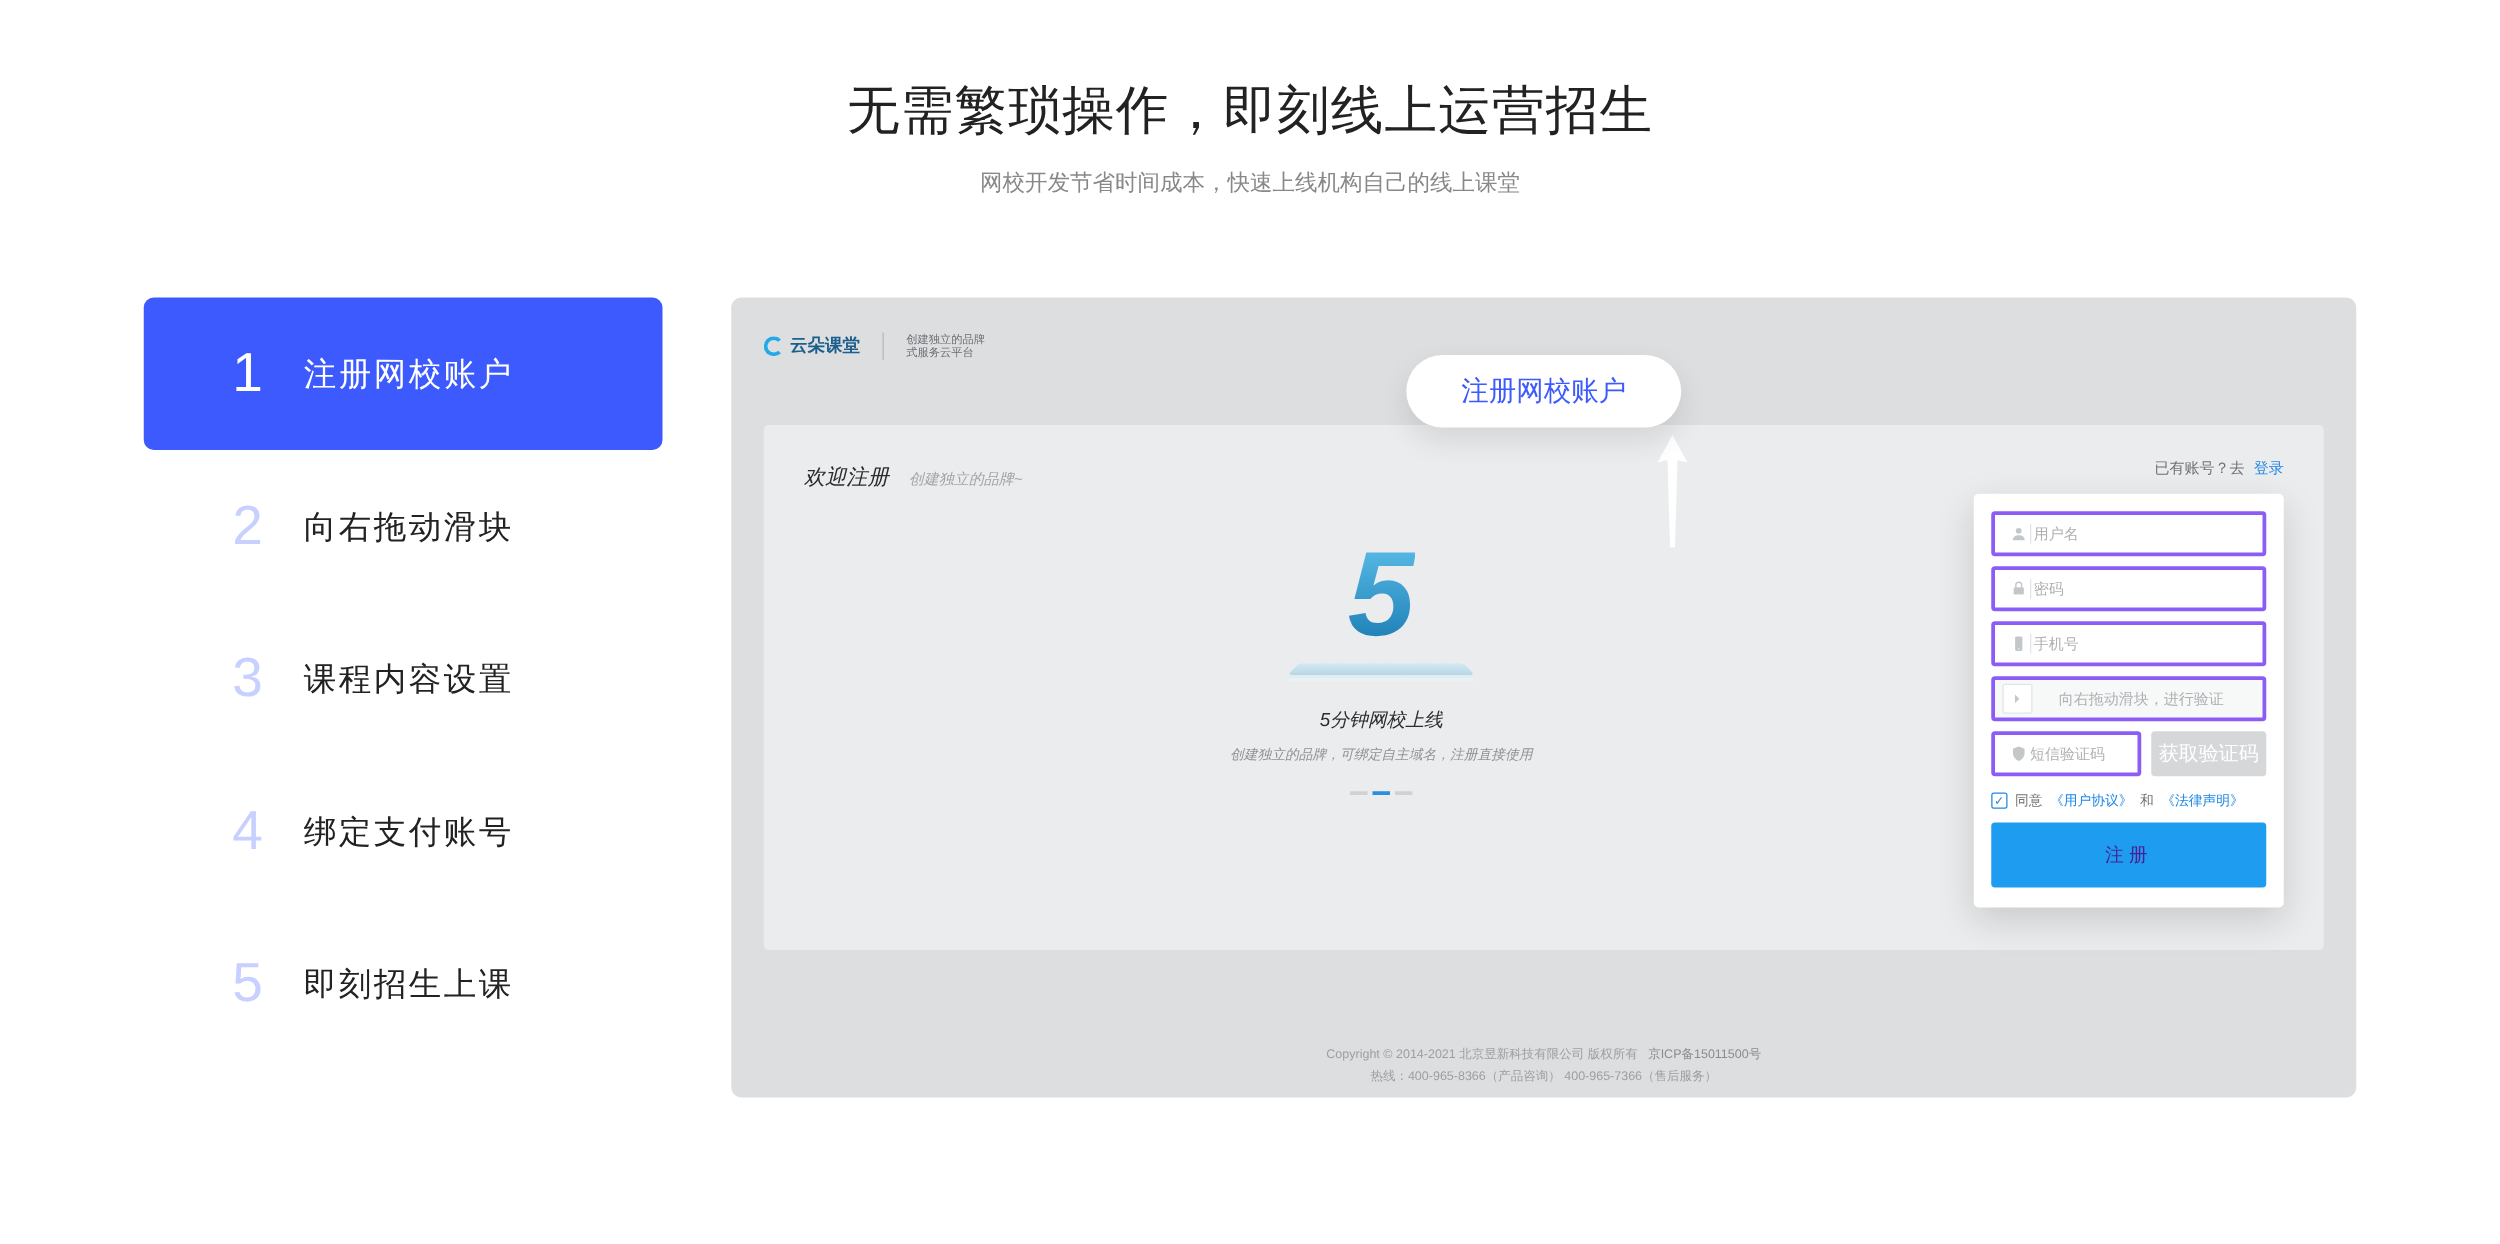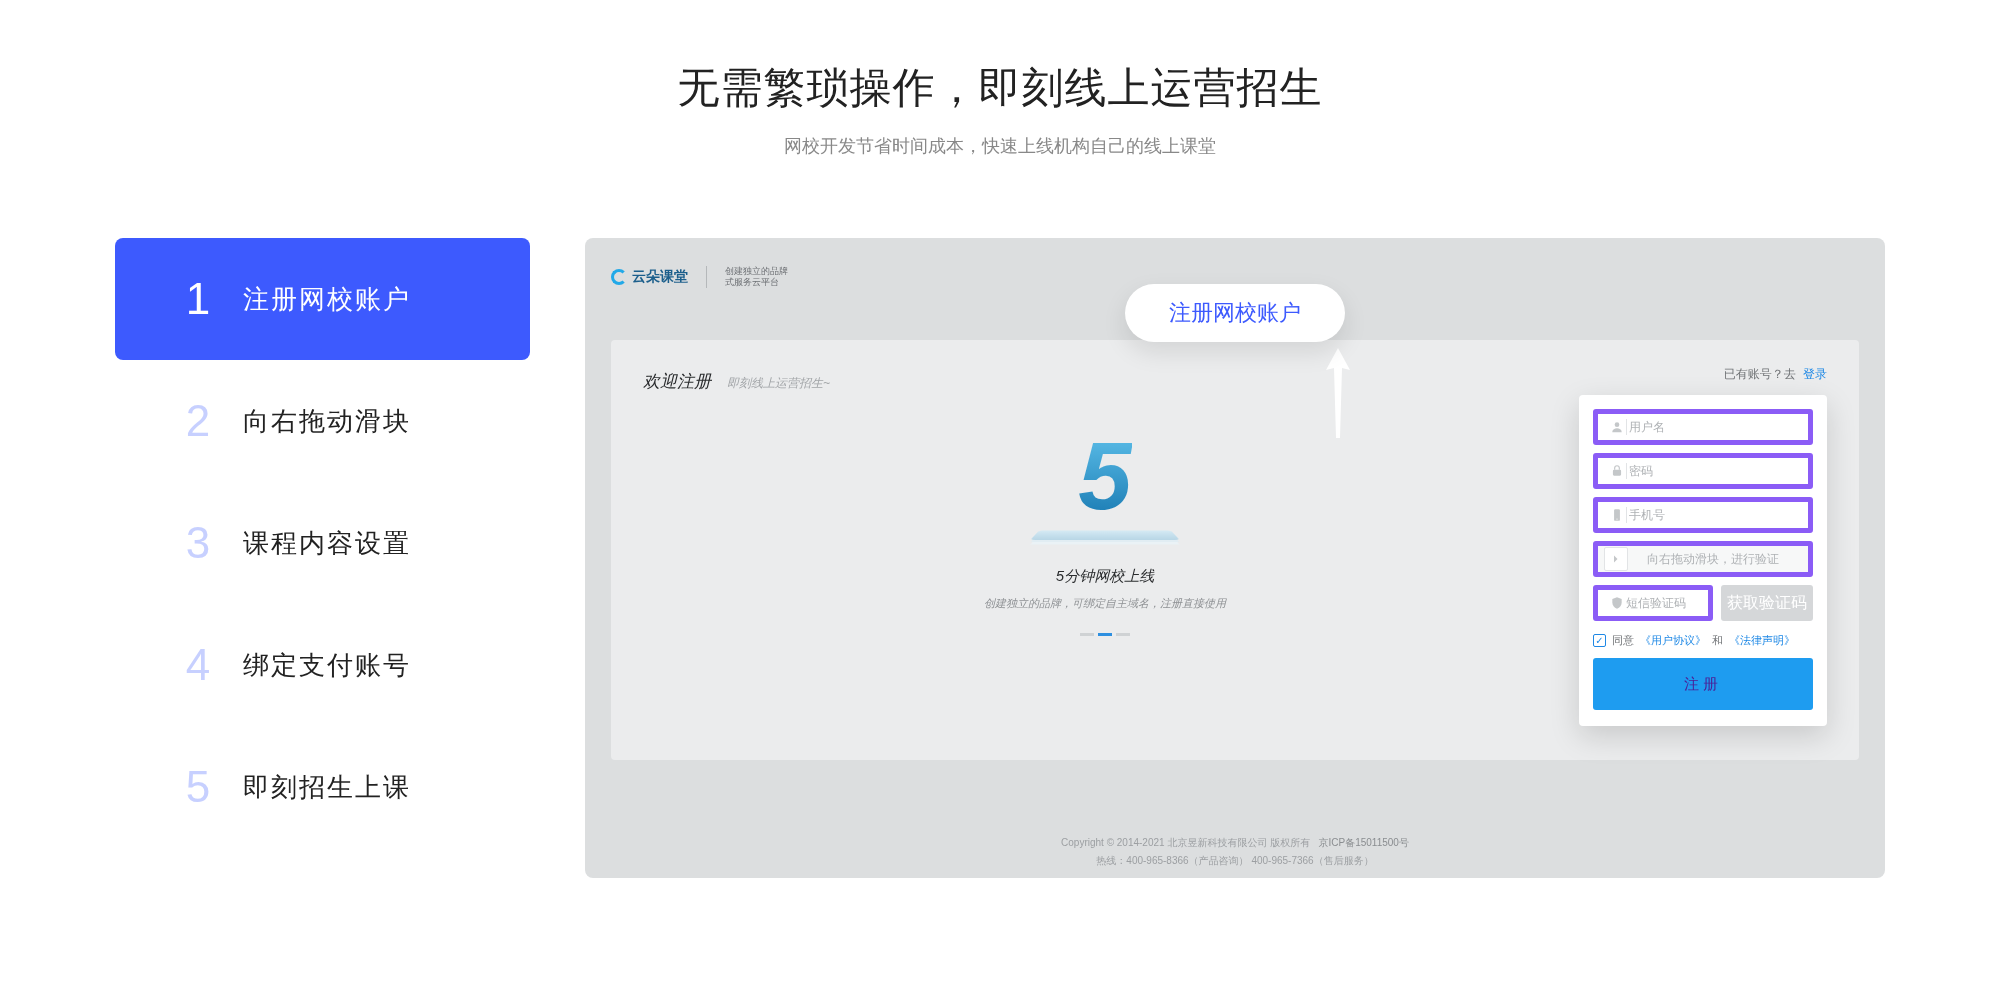--- a/index.html
+++ b/index.html
@@ -151,21 +151,21 @@
 .signup-card {
   background: #fff;
   border-radius: 4px;
   box-shadow: 0 10px 30px rgba(0,0,0,.15);
   padding: 14px 14px 16px;
   width: 248px;
   margin-left: auto;
 }
 .fld {
   height: 36px;
-  border: 5px solid #8b5cf6;
+  border: 3px solid #8b5cf6;
   border-radius: 3px;
   display: flex;
   align-items: center;
   padding: 0 12px;
   margin-bottom: 8px;
   font-size: 12px;
   color: #aeb1b4;
   gap: 2px;
 }
 .fld .sep { width:1px; height:16px; background:#e2e4e6; }
@@ -284,21 +284,21 @@
       <div class="logo-tag">
         <div>创建独立的品牌</div>
         <div>式服务云平台</div>
       </div>
     </div>
 
     <div class="preview-body">
       <div class="welcome-col">
         <div class="welcome-row">
           <div class="welcome-title">欢迎注册</div>
-          <div class="welcome-sub">即刻线上运营招生~</div>
+          <div class="welcome-sub">创建独立的品牌~</div>
         </div>
         <div class="illus">
           <div class="illus-5">5</div>
           <div class="illus-plate"></div>
           <div class="illus-caption">5分钟网校上线</div>
           <div class="illus-desc">创建独立的品牌，可绑定自主域名，注册直接使用</div>
           <div class="illus-dots">
             <span class="illus-dot"></span>
             <span class="illus-dot on"></span>
             <span class="illus-dot"></span>

